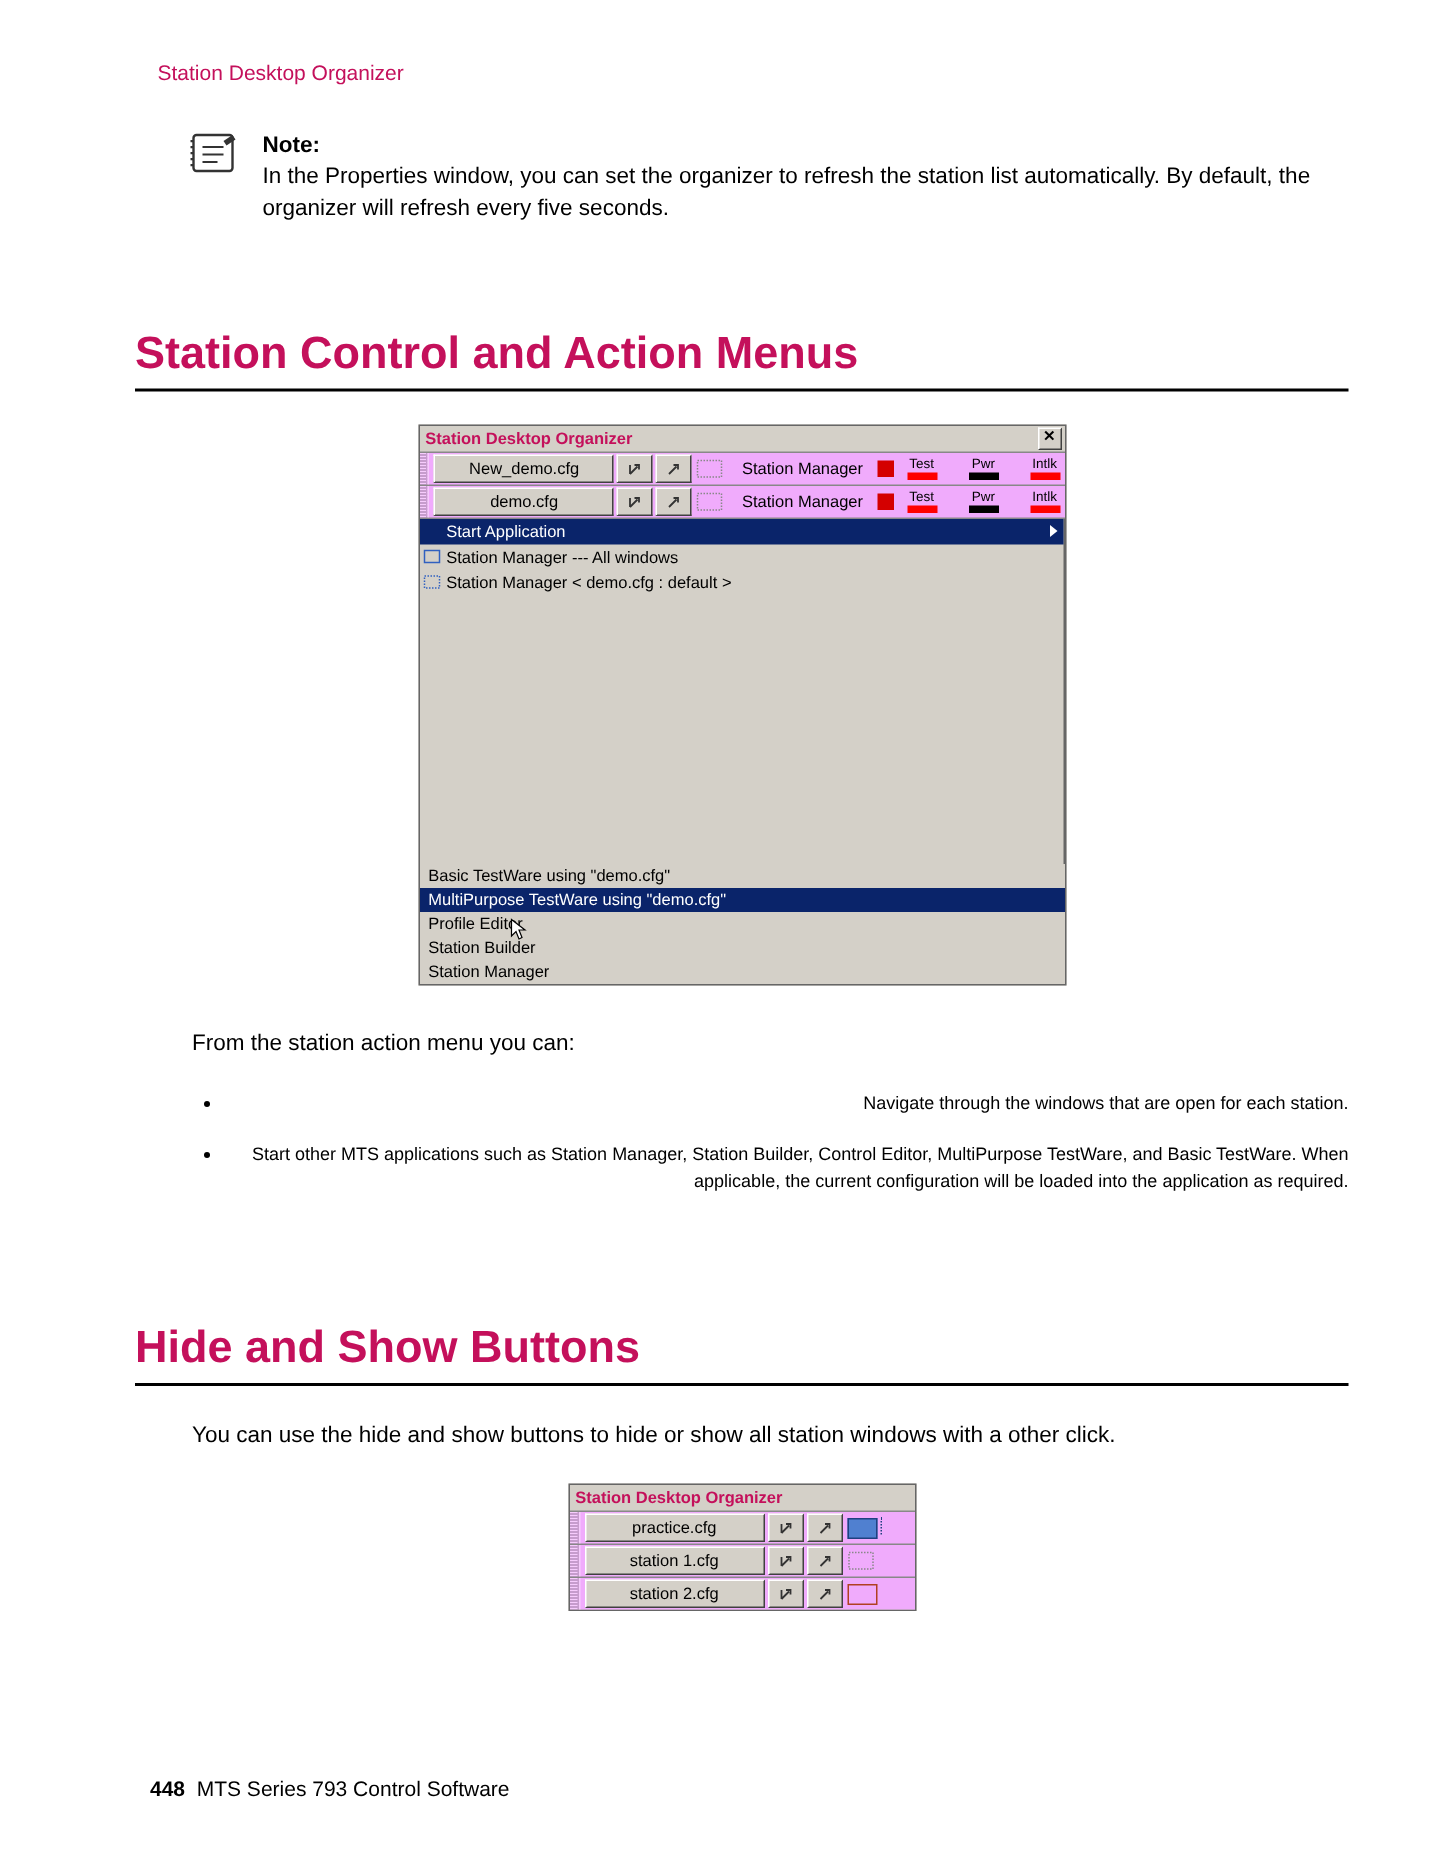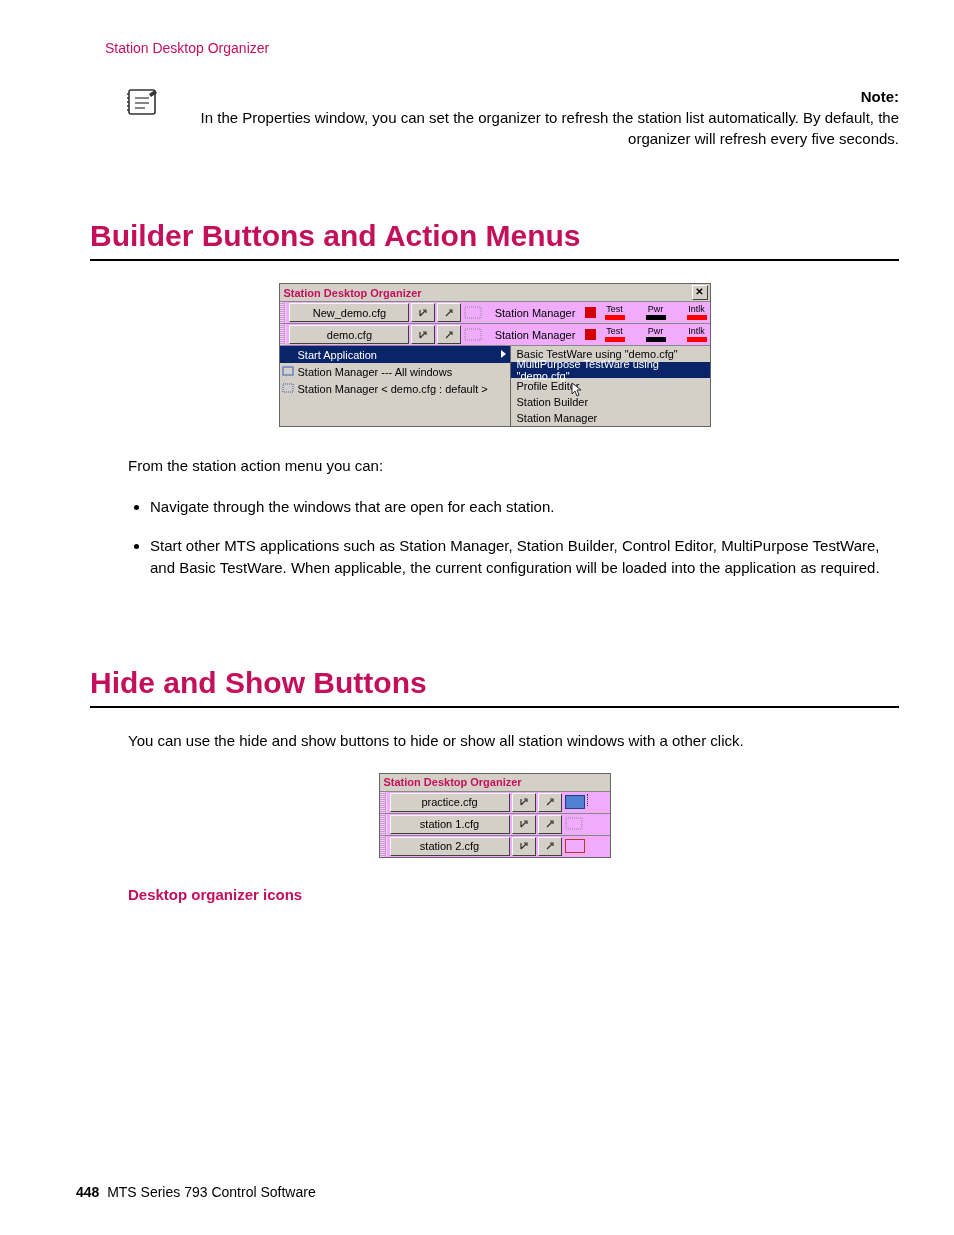--- a/index.html
+++ b/index.html
@@ -18,23 +18,23 @@
     position: relative;
   }
   .header-line {
     color: #c4105b;
     font-size: 14px;
     margin-left: 15px;
     margin-bottom: 30px;
   }
   .note-block {
     display: flex;
+    gap: 14px;
     margin-left: 35px;
     margin-bottom: 70px;
-    text-align: right;
   }
   .note-icon-wrap {
     flex: 0 0 36px;
   }
   .note-text {
     flex: 1;
     font-size: 15px;
     line-height: 1.4;
   }
   .note-text b { font-weight: bold; }
@@ -46,25 +46,26 @@
     padding-bottom: 6px;
     margin: 0 0 22px 0;
   }
   .body-text {
     font-size: 15px;
     line-height: 1.4;
     margin-left: 38px;
     margin-bottom: 20px;
   }
   ul.body-list {
-    font-size: 15px;
+    font-size: 12px;
     line-height: 1.5;
     margin-left: 38px;
     padding-left: 22px;
     list-style: disc;
+    text-align: right;
   }
   ul.body-list li { margin-bottom: 16px; }
   .sub-heading {
     color: #c4105b;
     font-weight: bold;
     font-size: 15px;
     margin-left: 38px;
     margin-bottom: 10px;
   }
   .screenshot-wrap {
@@ -158,20 +159,21 @@
   }
   .indic-bar {
     width: 20px; height: 5px;
     margin: 1px auto 0;
   }
   .indic-red { background: #ff0000; }
   .indic-black { background: #000; }
   .indic-group { display: flex; gap: 15px; }
   .menu-area {
     display: flex;
+    flex-direction: column;
   }
   .left-menu {
     flex: 0 0 230px;
     background: #d4d0c8;
     border-right: 1px solid #666;
   }
   .left-menu .mi {
     height: 17px;
     display: flex; align-items: center;
     padding-left: 18px;
@@ -232,21 +234,21 @@
     border-right: 1px dotted #204080;
   }
   .monitor-icon-outline {
     width: 18px; height: 12px;
     border: 1px solid #b04020;
     position: relative;
   }
   .footer {
     position: absolute;
     bottom: 35px;
-    left: 76px;
+    left: 100px;
     font-size: 14px;
   }
   .footer b { font-weight: bold; }
   .section-gap-lg { height: 70px; }
 </style>
 </head>
 <body>
 
 <div class="page">
   <div class="header-line">Station Desktop Organizer</div>
@@ -262,21 +264,21 @@
         <line x1="10" y1="17" x2="24" y2="17" stroke="#333" stroke-width="1.2"></line>
         <line x1="10" y1="22" x2="20" y2="22" stroke="#333" stroke-width="1.2"></line>
       </svg>
     </div>
     <div class="note-text">
       <b>Note:</b><br>
       <span>In the Properties window, you can set the organizer to refresh the station list automatically. By default, the organizer will refresh every five seconds.</span>
     </div>
   </div>
 
-  <h1>Builder Buttons and Action Menus</h1>
+  <h1>Station Control and Action Menus</h1>
 
   <div class="screenshot-wrap">
     <div class="org1">
       <div class="titlebar">
         <span class="titlebar-title">Station Desktop Organizer</span>
         <div class="titlebar-x">✕</div>
       </div>
 
       <div class="row">
         <div class="grip"></div>
@@ -430,18 +432,17 @@
               <path d="M3 9 L8 4 M6 3 L9 3 L9 6" stroke="#333" stroke-width="1.2" fill="none"></path>
             </svg>
           </div>
         <div class="status-icon">
             <div class="monitor-icon-outline"></div>
           </div>
       </div>
     </div>
   </div>
 
-  <div class="sub-heading">Desktop organizer icons</div>
 
   <div class="footer">
     <b>448</b>&nbsp;&nbsp;<span>MTS Series 793 Control Software</span>
   </div>
 </div>
 
 </body></html>

